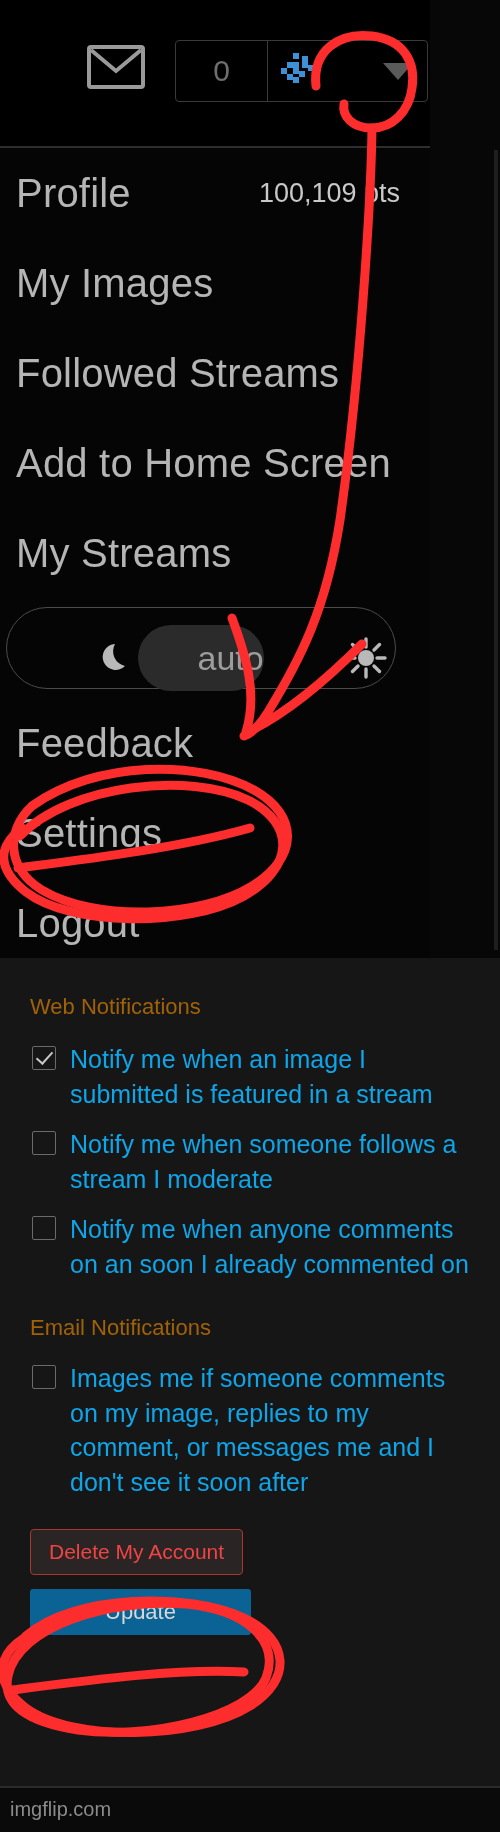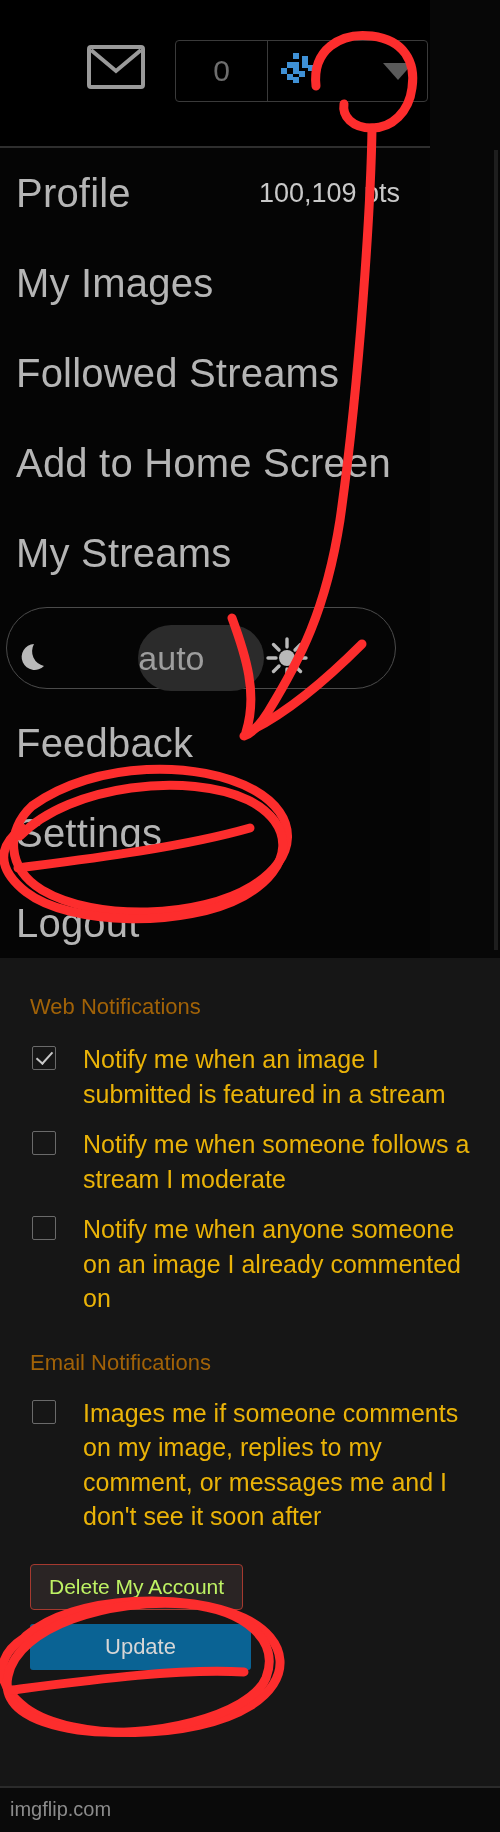--- a/index.html
+++ b/index.html
@@ -30,36 +30,36 @@
   .menu{position:absolute;left:0;top:148px;width:430px;background:#050505;}
   .menu-row{position:relative;height:90px;display:flex;align-items:center;margin-left:8px;}
   .menu-label{color:#b5b5b5;font-size:40px;letter-spacing:.2px;padding-left:8px;white-space:nowrap;}
   .pts{position:absolute;right:30px;top:50%;transform:translateY(-50%);
        color:#c9c9c9;font-size:27px;white-space:nowrap;}
 
   
   .theme-wrap{height:100px;display:flex;align-items:center;}
   .theme-toggle{margin-left:6px;width:390px;height:82px;border:1px solid #4b4b4b;border-radius:42px;
                 display:flex;align-items:center;justify-content:space-between;padding:0 6px;box-sizing:border-box;}
-  .theme-btn{flex:1;display:flex;align-items:center;justify-content:flex-start;height:66px;margin-top:20px;}
+  .theme-btn{flex:1;display:flex;align-items:center;justify-content:flex-end;height:66px;margin-top:20px;}
   .theme-btn.sel{background:#2b2b2b;border-radius:36px;}
   .theme-btn .lab{color:#9d9d9d;font-size:34px;}
 
   
   .panel{position:absolute;left:0;top:958px;width:500px;height:830px;background:#161616;}
   .sec-title{color:#a16207;font-size:22px;font-weight:400;}
   .opt{display:flex;align-items:flex-start;margin-top:16px;}
   .cb{width:24px;height:24px;min-width:24px;border:1px solid #6a6a6a;border-radius:2px;
       margin:4px 14px 0 2px;position:relative;background:transparent;box-sizing:border-box;}
   .cb.on::after{content:"";position:absolute;left:7px;top:1px;width:7px;height:14px;
       border:solid #c9c9c9;border-width:0 2px 2px 0;transform:rotate(42deg);}
-  .opt-txt{color:#eab308;font-size:25px;line-height:1.38;margin-left:13px;}
+  .opt-txt{color:#0ea5e9;font-size:25px;line-height:1.38;}
 
   .btn-del{margin-top:30px;display:inline-block;background:#2a2424;border:1px solid #a5392f;
-           border-radius:4px;color:#bef264;font-size:21px;padding:10px 18px;}
+           border-radius:4px;color:#ef4444;font-size:21px;padding:10px 18px;}
   .btn-update{margin-top:14px;display:block;width:221px;height:46px;background:#0a6394;
               border:none;border-radius:3px;color:#d6d6d6;font-size:22px;
               display:flex;align-items:center;justify-content:center;}
 
   .panel-inner{padding:36px 30px 0 30px;}
 
   .footer-rule{position:absolute;left:0;top:1786px;width:500px;height:2px;background:#2b2b2b;}
   .watermark{position:absolute;left:10px;top:1798px;color:#8b8b8b;font-size:20px;}
 
   
@@ -184,21 +184,21 @@
         <div class="opt-txt">Notify me when an image I submitted is featured in a stream</div>
       </div>
 
       <div class="opt">
         <div class="cb"></div>
         <div class="opt-txt">Notify me when someone follows a stream I moderate</div>
       </div>
 
       <div class="opt">
         <div class="cb"></div>
-        <div class="opt-txt">Notify me when anyone someone on an image I already commented on</div>
+        <div class="opt-txt">Notify me when anyone comments on an soon I already commented on</div>
       </div>
 
       <div class="sec-title" style="margin-top:34px">Email Notifications</div>
 
       <div class="opt" style="margin-top:20px">
         <div class="cb"></div>
         <div class="opt-txt">Images me if someone comments on my image, replies to my comment, or messages me and I don't see it soon after</div>
       </div>
 
       <div class="btn-del">Delete My Account</div>

